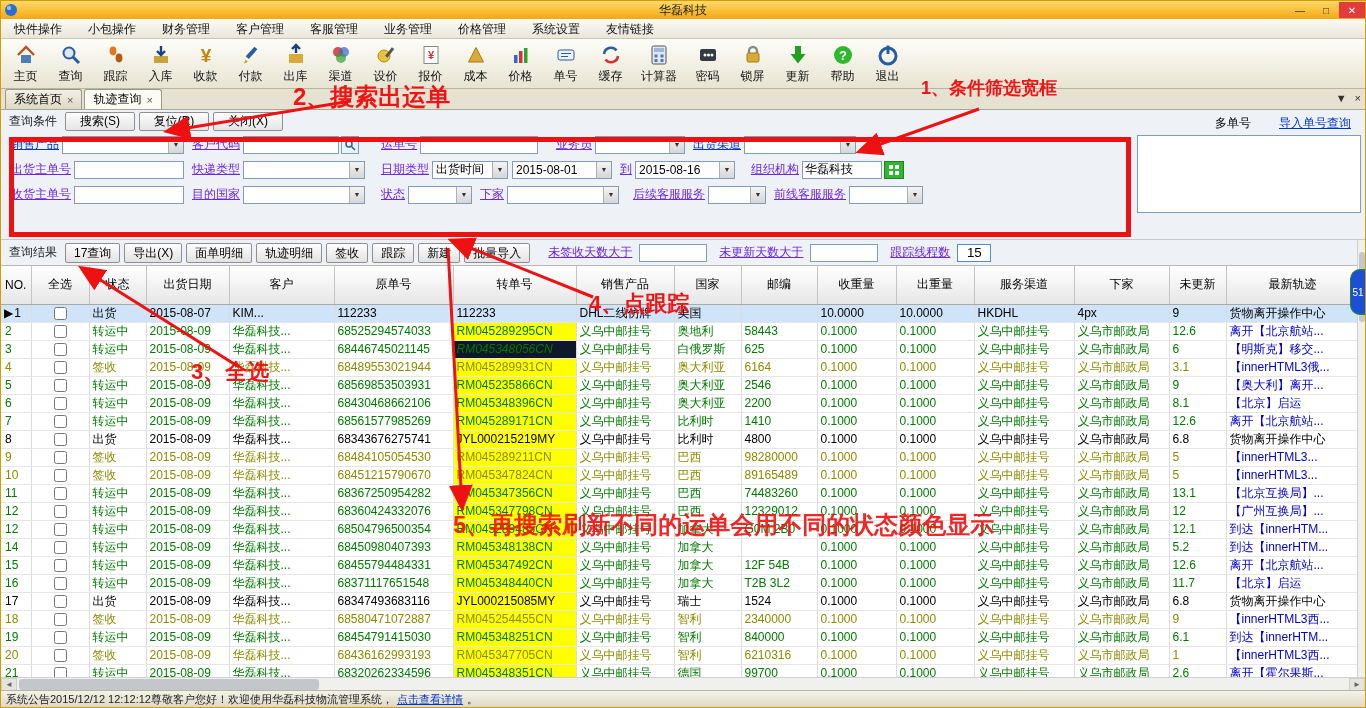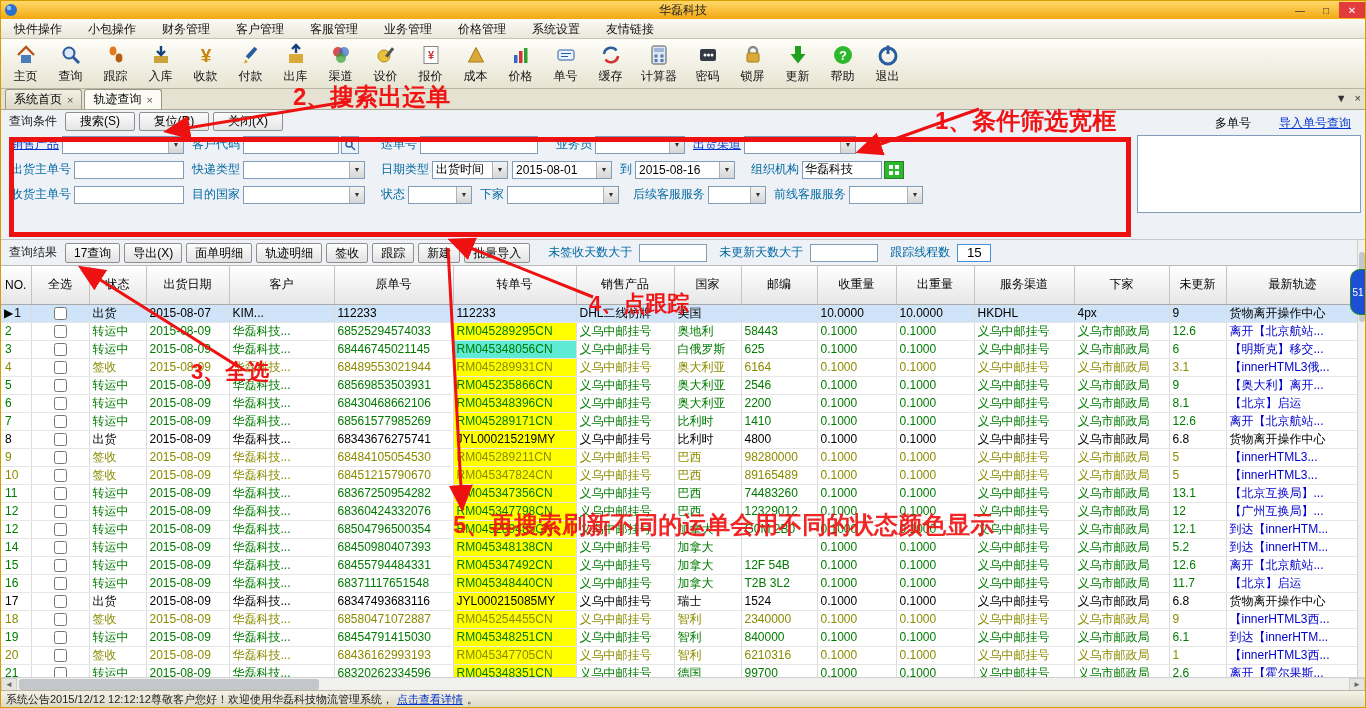--- a/index.html
+++ b/index.html
@@ -31,21 +31,21 @@
   .tab .tclose { font-size:11px; color:#555; cursor:pointer; }
   .tabbar-controls { position:absolute; right:4px; top:3px; display:flex; gap:8px; font-size:11px; color:#333; }
   .tabbar-controls span { cursor:pointer; }
 
   
   .querypanel { height:130px; background:#eef2f7; position:relative; border-bottom:1px solid #c5c9ce; }
   .qbuttons { height:22px; display:flex; align-items:center; padding-left:8px; gap:4px; }
   .qsection { width:52px; color:#222; }
   .qbtn { min-width:70px; height:19px; border:1px solid #8f8f8f; background:linear-gradient(#fdfdfd,#e4e4e4); font-size:12px; text-align:center; line-height:17px; cursor:pointer; border-radius:2px; }
   .formrow { display:flex; align-items:center; height:25px; padding-left:8px; white-space:nowrap; }
-  .lbl { margin:0 3px 0 8px; color:#0369a1; }
+  .lbl { margin:0 3px 0 8px; color:#6d28d9;text-decoration:underline; }
   .lnk { color:#0033cc; text-decoration:underline; cursor:pointer; }
   .txt { border:1px solid #7f9db9; height:18px; font-size:12px; padding:0 2px; background:#fff; font-family:inherit; }
   .combo { display:inline-flex; border:1px solid #7f9db9; background:#fff; height:18px; align-items:center; justify-content:space-between; }
   .cval { padding:0 3px; overflow:hidden; white-space:nowrap; flex:1; }
   .carw { width:15px; height:16px; background:linear-gradient(#f4f4f4,#d6d6d6); border-left:1px solid #b0b0b0; display:flex; align-items:center; justify-content:center; font-size:7px; color:#333; cursor:pointer; }
   .miniblue { width:18px; height:18px; border:1px solid #7f9db9; background:#eaf2fc; display:flex; align-items:center; justify-content:center; cursor:pointer; margin-left:2px; }
   .minigreen { width:20px; height:18px; border:1px solid #2c7a2c; background:#2db82d; display:flex; align-items:center; justify-content:center; cursor:pointer; margin-left:2px; }
   .multibox { position:absolute; right:4px; top:25px; width:224px; height:78px; border:1px solid #7f9db9; background:#fff; resize:none; font-family:inherit; font-size:12px; }
   .multilabels { position:absolute; right:14px; top:5px; display:flex; gap:28px; }
 
@@ -77,21 +77,21 @@
   
   .statusbar { position:absolute; left:0; right:0; bottom:0; height:17px; background:linear-gradient(#f5f3e8,#dcd9c6); border-top:1px solid #b9b5a0; display:flex; align-items:center; padding-left:5px; font-size:11px; color:#222; white-space:nowrap; overflow:hidden; }
   .statusbar .slink { color:#0033cc; text-decoration:underline; cursor:pointer; margin:0 4px; }
 
   .greenbadge { position:absolute; right:0; top:268px; width:15px; height:46px; background:#1d4ed8; border:1px solid #1e8c1e; border-right:none; border-radius:10px 0 0 10px; color:#fff; font-size:10px; display:flex; align-items:center; justify-content:center; z-index:30; cursor:pointer; }
 
   
   .anno-layer { position:absolute; inset:0; pointer-events:none; z-index:40; }
   .redrect { position:absolute; left:8px; top:136px; width:1122px; height:100px; border:5px solid #ee1111; }
   .anno-text { position:absolute; color:#f01414; font-weight:bold; white-space:nowrap; }
-  .a1 { left:920px; top:104px;  font-size:24px;margin-left:14px; }
+  .a1 { left:920px; top:75px;  font-size:18px; }
   .a2 { left:292px; top:80px;  font-size:24px; }
   .a3 { left:190px; top:356px; font-size:22px; }
   .a4 { left:588px; top:288px; font-size:22px; }
   .a5 { left:452px; top:508px; font-size:24px; opacity:.92; }
   svg.lines { position:absolute; inset:0; width:1366px; height:708px; }
 </style>
 </head>
 <body>
 
 <div class="titlebar">
@@ -485,21 +485,21 @@
           <td>12.6</td>
           <td style="color: rgb(0, 0, 204);">离开【北京航站...</td>
         </tr>
         <tr style="color: rgb(0, 123, 0);">
           <td class="c-no"><span class="rowmark"></span><span>3</span></td>
           <td class="c-check"><input type="checkbox" style=""></td>
           <td>转运中</td>
           <td>2015-08-09</td>
           <td>华磊科技...</td>
           <td>68446745021145</td>
-          <td style="background: #5eead4;">RM045348056CN</td>
+          <td style="background: #0f172a; font-style: italic;">RM045348056CN</td>
           <td>义乌中邮挂号</td>
           <td>白俄罗斯</td>
           <td>625</td>
           <td>0.1000</td>
           <td>0.1000</td>
           <td>义乌中邮挂号</td>
           <td>义乌市邮政局</td>
           <td>6</td>
           <td style="color: rgb(0, 0, 204);">【明斯克】移交...</td>
         </tr>

